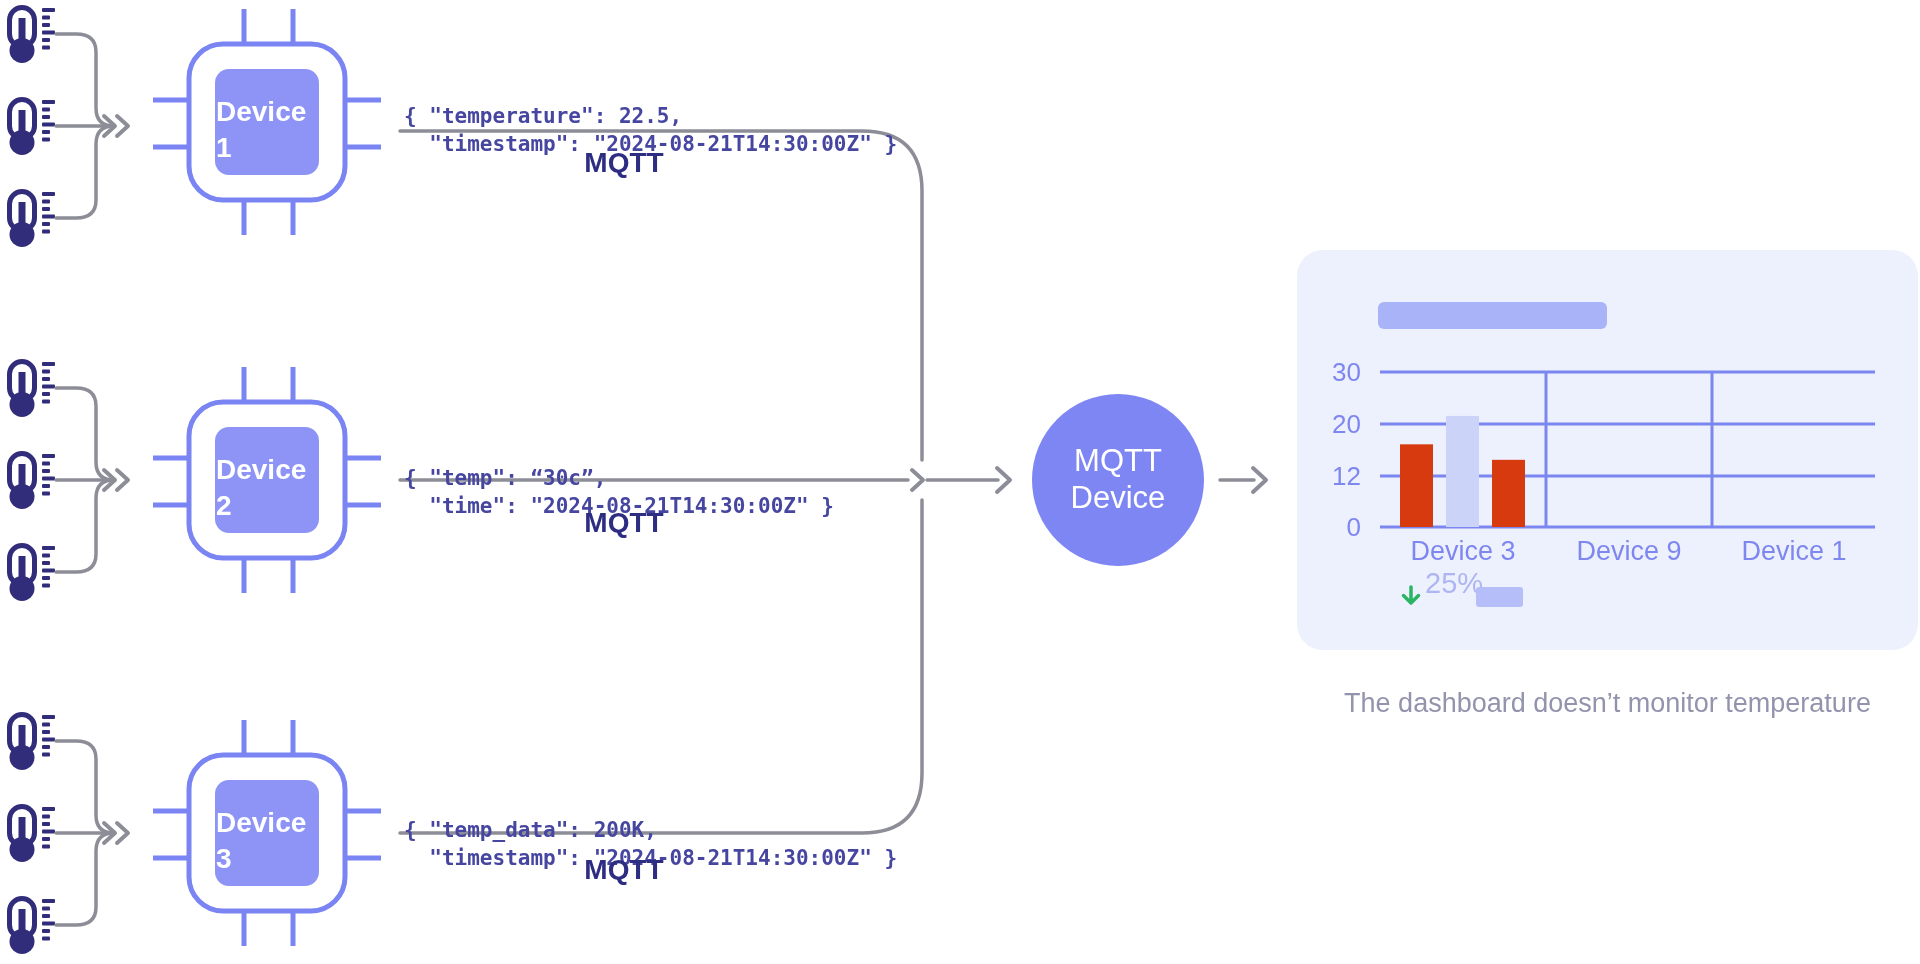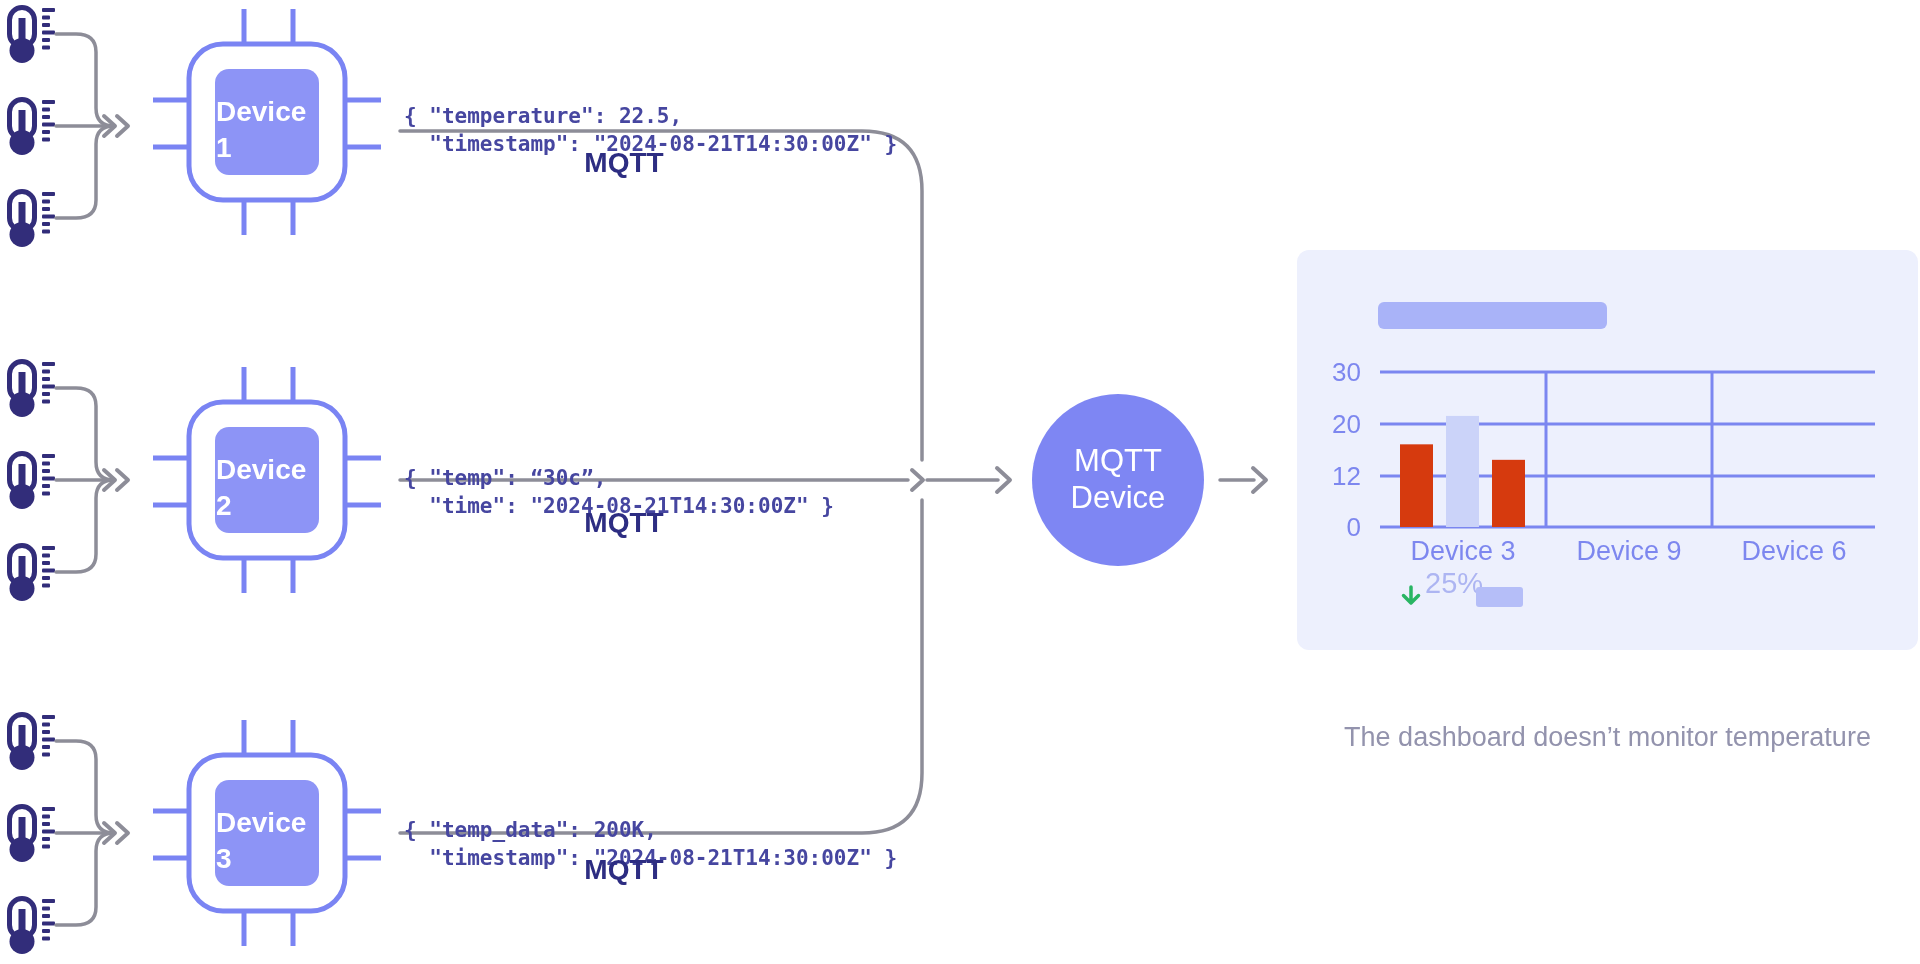--- a/index.html
+++ b/index.html
@@ -17,36 +17,36 @@
 
   .chip-label{position:absolute;left:216px;width:104px;text-align:left;color:#ffffff;
               font-size:28px;line-height:36px;font-weight:bold;}
   .chip-label span{display:block;}
 
   .broker-label{position:absolute;left:1032px;top:442px;width:172px;text-align:center;
                 color:#ffffff;font-size:31px;line-height:37px;}
   .broker-label span{display:block;}
 
   #dashboard-card{position:absolute;left:1297px;top:250px;width:621px;height:400px;
-                  background:#edf0fd;border-radius:12px;}
+                  background:#edf0fd;border-radius:26px;}
   #chart-title-bar{position:absolute;left:81px;top:52px;width:229px;height:27px;
                    border-radius:6px;background:#a9b3f8;}
   #chart-svg{position:absolute;left:0;top:0;}
   .ytick{position:absolute;left:14px;width:50px;text-align:right;font-size:26px;
          line-height:28px;color:#7d87ef;}
   .xlabel{position:absolute;top:286px;width:160px;text-align:center;font-size:27px;
           color:#7d87ef;}
   #kpi-arrow{position:absolute;left:102px;top:334px;}
   #kpi-value{position:absolute;left:128px;top:317px;font-size:29px;color:#adb5f2;}
   #kpi-pill{position:absolute;left:179px;top:337px;width:47px;height:20px;
             border-radius:3px;background:#b5bef8;}
 
   #caption{position:absolute;left:1297px;top:686px;width:621px;text-align:center;
            font-size:27px;line-height:34px;color:#9393ad;}
-  #caption .cap-line{display:block;margin-top:34px;}
+  #caption .cap-line{display:block;}
   .cap-code{font-family:"DejaVu Sans Mono",monospace;font-size:25px;}
 </style>
 </head>
 <body>
 
 <div id="stage">
 
   <svg id="diagram" width="1920" height="964" viewBox="0 0 1920 964">
     <defs>
       <g id="thermo">
@@ -175,21 +175,21 @@
         </g>
     </svg>
 
     <span class="ytick" style="top:108px">30</span>
     <span class="ytick" style="top:160px">20</span>
     <span class="ytick" style="top:212px">12</span>
     <span class="ytick" style="top:263px">0</span>
 
     <span class="xlabel" style="left:86px">Device 3</span>
     <span class="xlabel" style="left:252px">Device 9</span>
-    <span class="xlabel" style="left:417px">Device 6</span>
+    <span class="xlabel" style="left:417px">Device 1</span>
 
     <svg id="kpi-arrow" width="24" height="24" viewBox="0 0 24 24">
       <path d="M12,3 V18 M4.5,11.5 L12,19 L19.5,11.5" stroke="#29b563" stroke-width="3.5" fill="none" stroke-linecap="round" stroke-linejoin="round"></path>
     </svg>
     <span id="kpi-value">25%</span>
     <div id="kpi-pill"></div>
   </div>
 
   <div id="caption">
     <span class="cap-line">The dashboard doesn’t monitor temperature</span>

